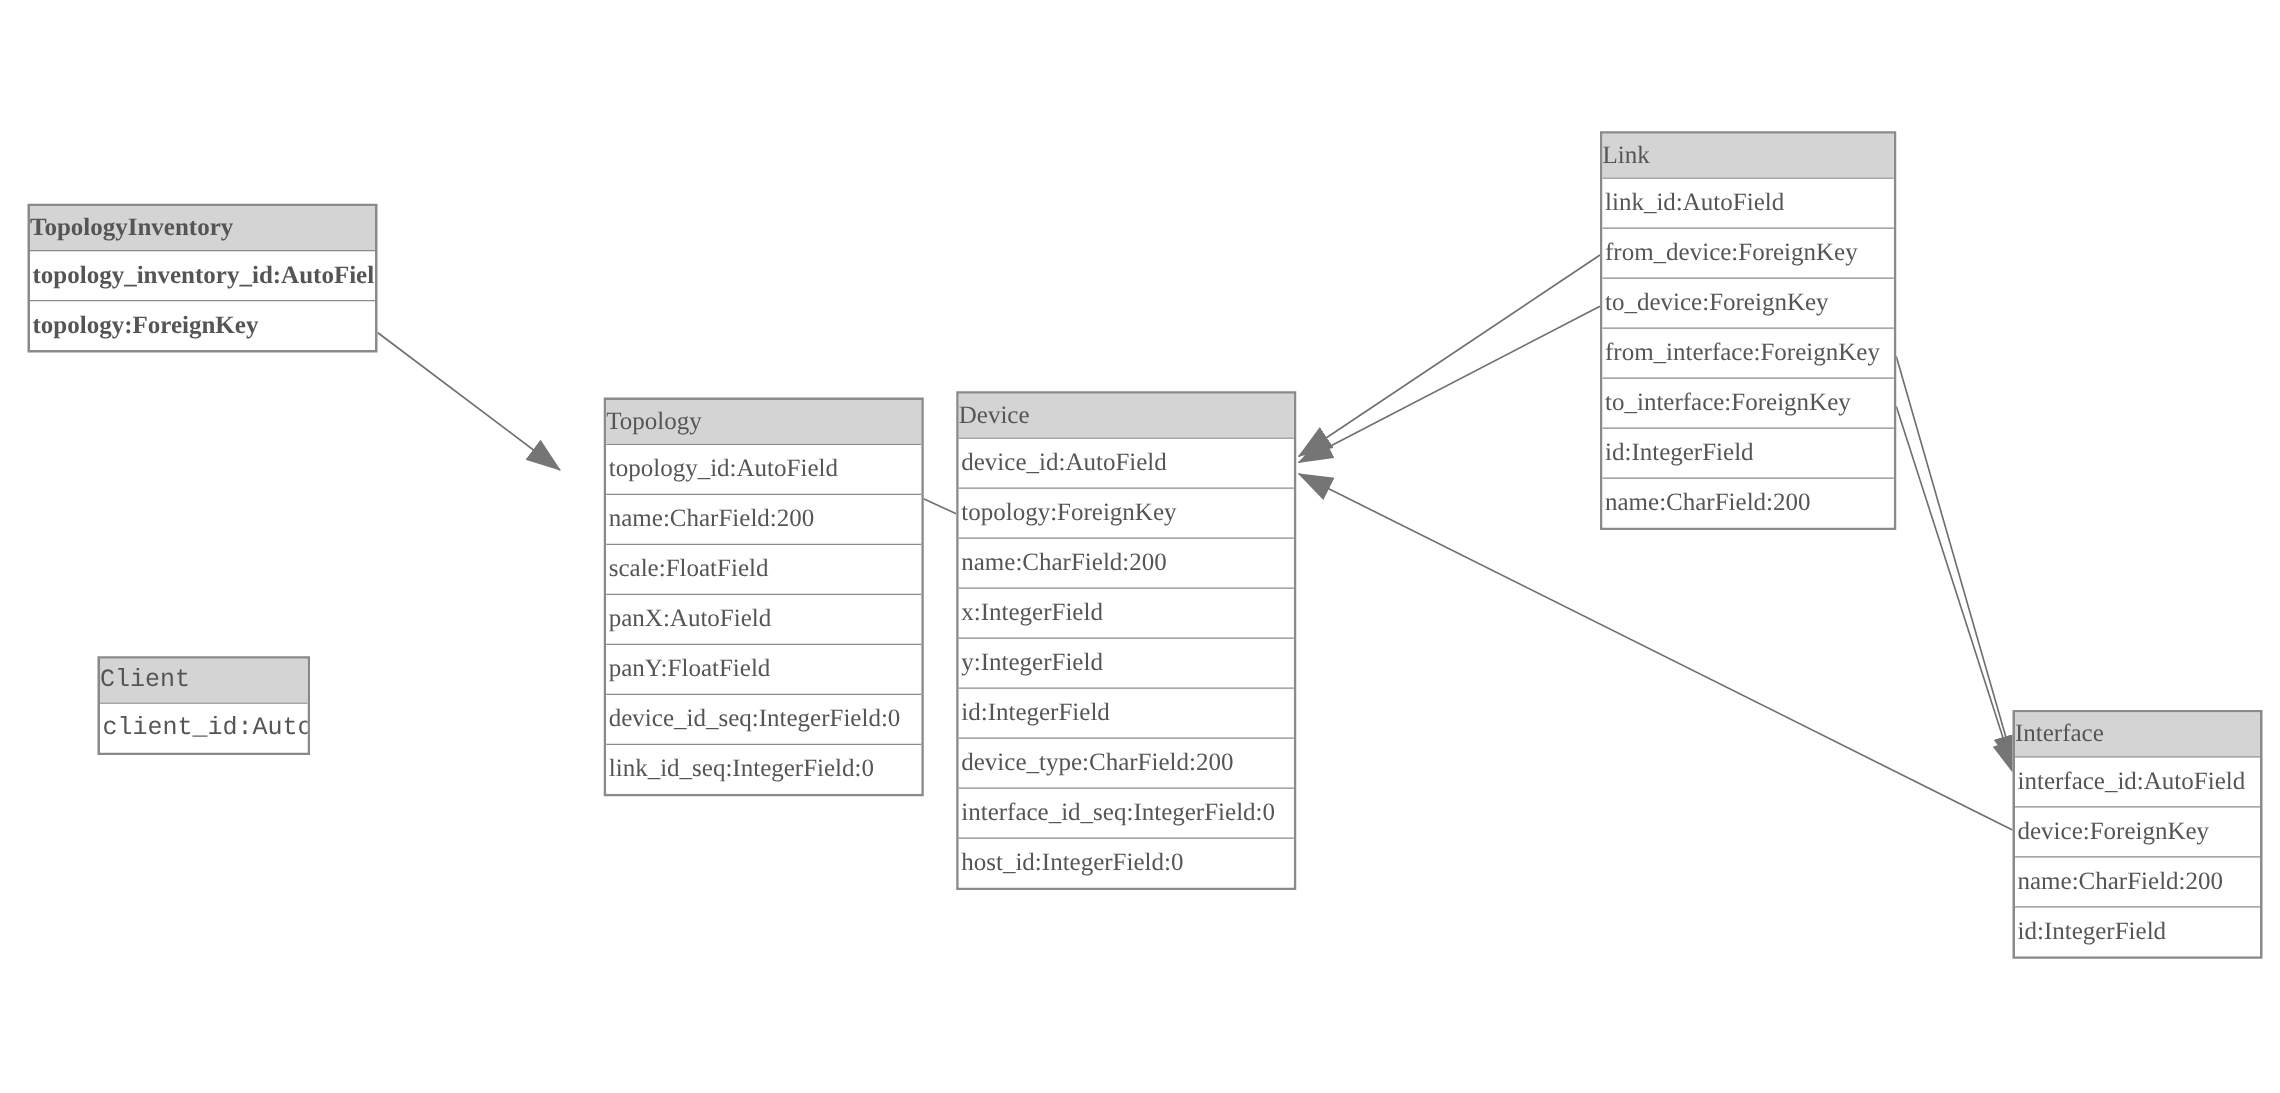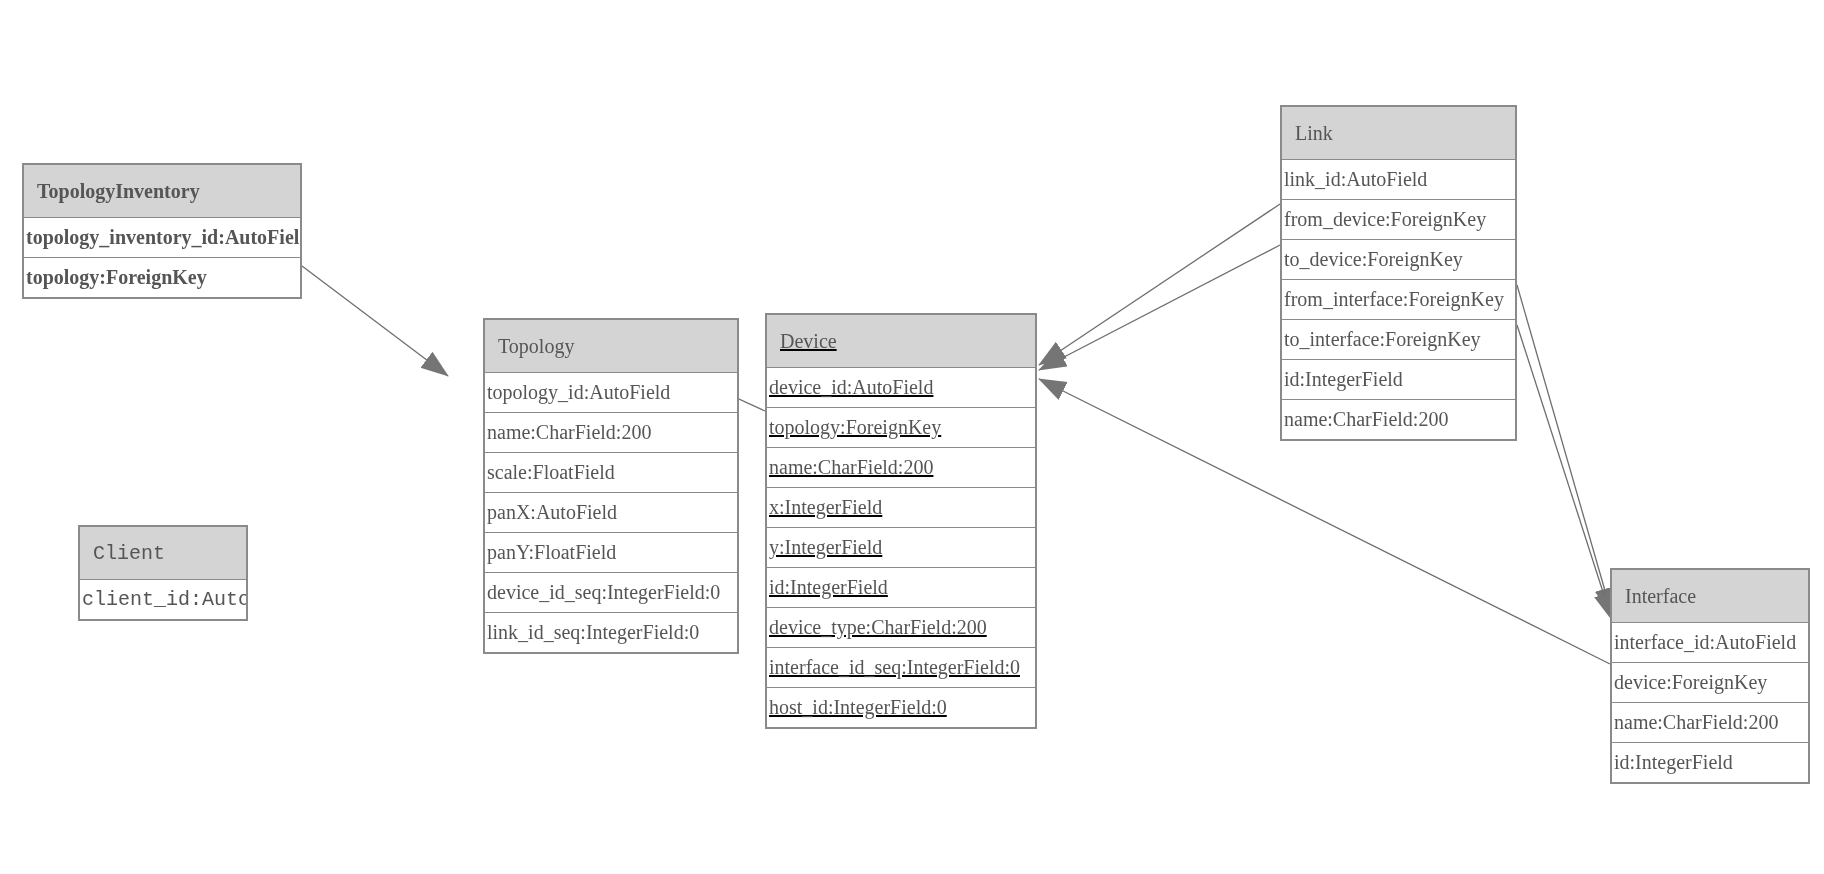--- a/index.html
+++ b/index.html
@@ -33,25 +33,24 @@
     pointer-events: none;
   }
   .entity {
     position: absolute;
     box-sizing: border-box;
     border: 2px solid var(--border-color, #8a8a8a);
     background: #ffffff;
   }
   .entity-header {
     box-sizing: border-box;
-    height: 52px;
+    height: 35px;
     background: var(--header-fill, #d4d4d4);
     display: flex;
     align-items: center;
-    padding-left: 13px;
     font-size: 20px;
     color: var(--text-color, #555555);
     white-space: nowrap;
     overflow: hidden;
   }
   .entity-field {
     box-sizing: border-box;
     height: 40px;
     border-top: 1px solid var(--border-color, #8a8a8a);
     background: #ffffff;
@@ -97,21 +96,21 @@
         <div class="entity-field">scale:FloatField</div>
         <div class="entity-field">panX:AutoField</div>
         <div class="entity-field">panY:FloatField</div>
         <div class="entity-field">device_id_seq:IntegerField:0</div>
         <div class="entity-field">link_id_seq:IntegerField:0</div>
       </div>
       <div class="entity" style="left: 78px; top: 525px; width: 170px; font-family: Liberation Mono, monospace;">
         <div class="entity-header">Client</div>
         <div class="entity-field">client_id:AutoField</div>
       </div>
-      <div class="entity" style="left: 765px; top: 313px; width: 272px; text-decoration: underline;">
+      <div class="entity" style="left: 765px; top: 313px; width: 272px;">
         <div class="entity-header">Device</div>
         <div class="entity-field">device_id:AutoField</div>
         <div class="entity-field">topology:ForeignKey</div>
         <div class="entity-field">name:CharField:200</div>
         <div class="entity-field">x:IntegerField</div>
         <div class="entity-field">y:IntegerField</div>
         <div class="entity-field">id:IntegerField</div>
         <div class="entity-field">device_type:CharField:200</div>
         <div class="entity-field">interface_id_seq:IntegerField:0</div>
         <div class="entity-field">host_id:IntegerField:0</div>

